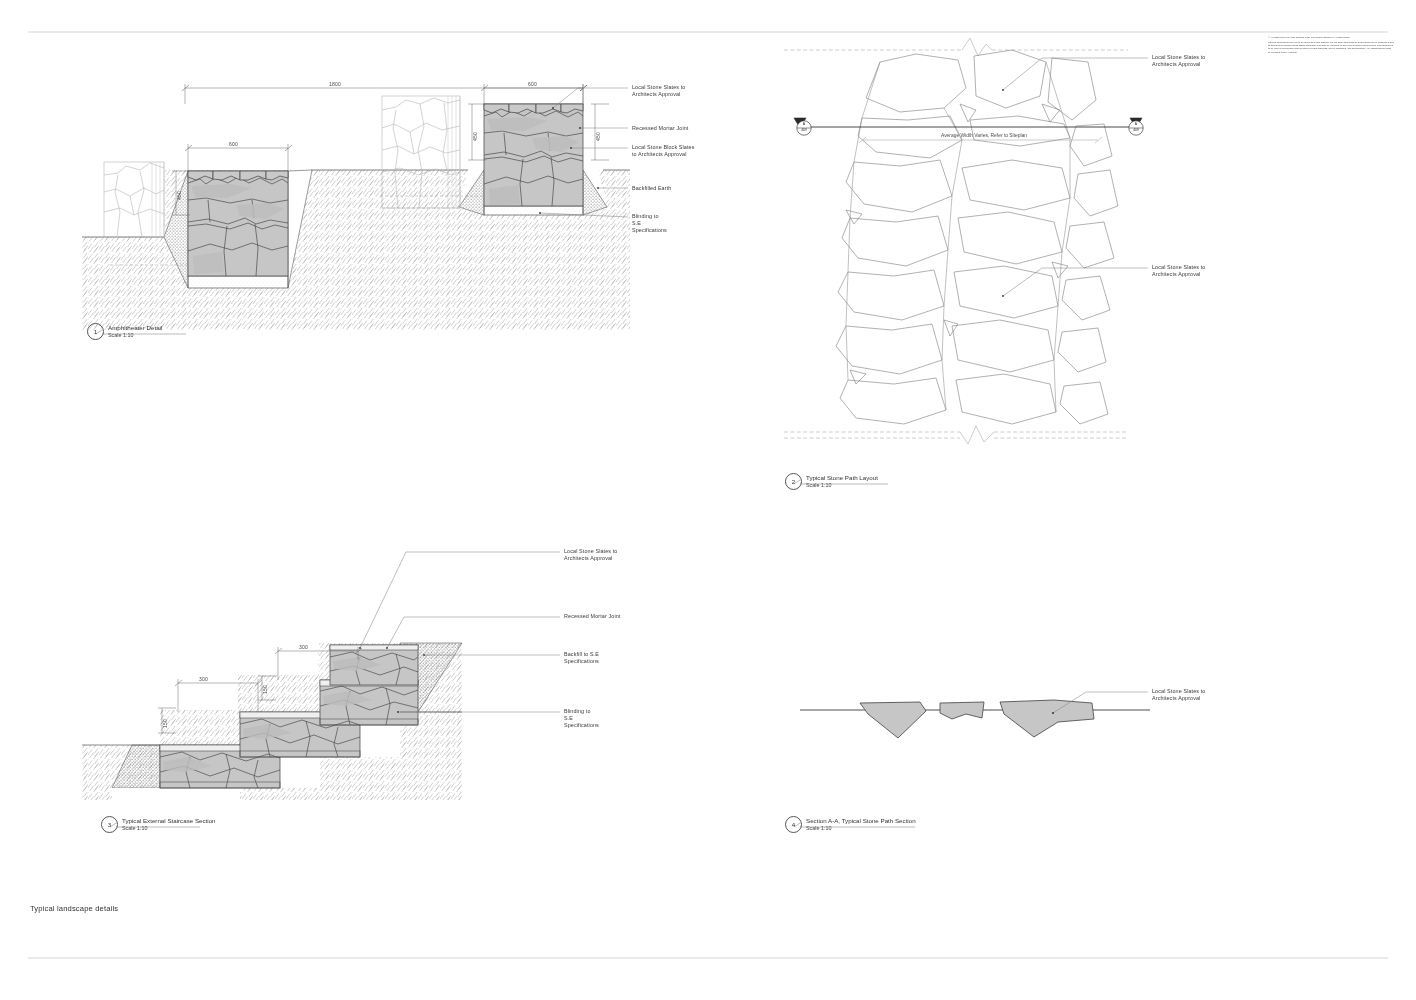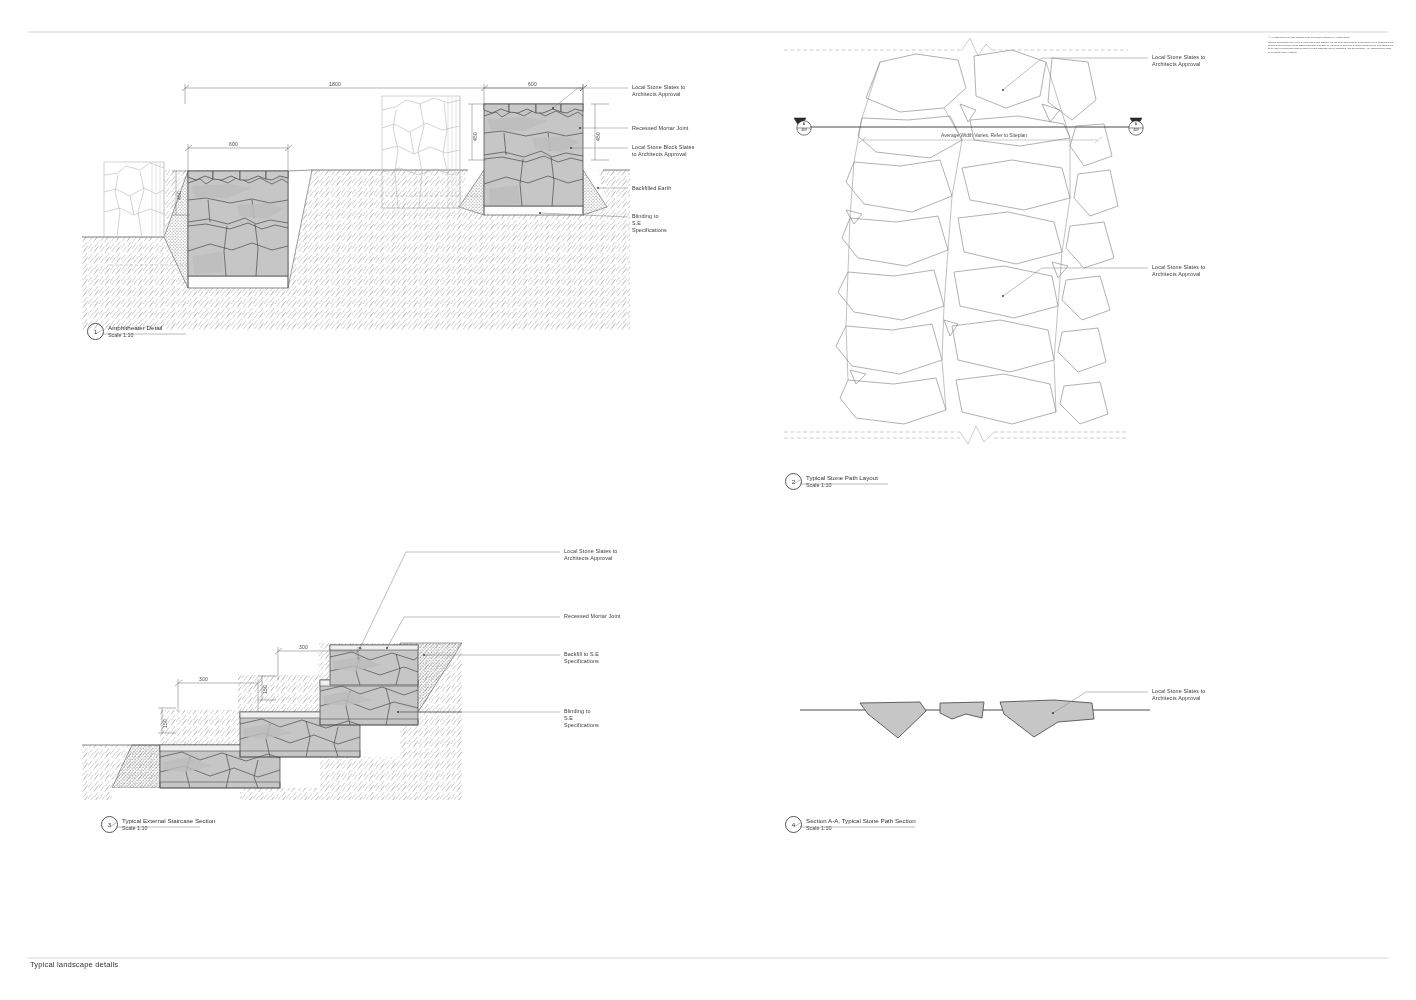--- a/index.html
+++ b/index.html
@@ -76,21 +76,21 @@
     position: absolute;
     left: 21px;
     top: 8.5px;
     font-size: 5.4px;
     color: #444;
     white-space: nowrap;
   }
   .sheet-title {
     position: absolute;
     left: 30px;
-    top: 960px;
+    top: 904px;
     font-size: 7.6px;
     color: #333;
     letter-spacing: 0.15px;
   }
   .copyblk {
     position: absolute;
     left: 1268px;
     top: 36px;
     width: 126px;
     font-size: 2.35px;

